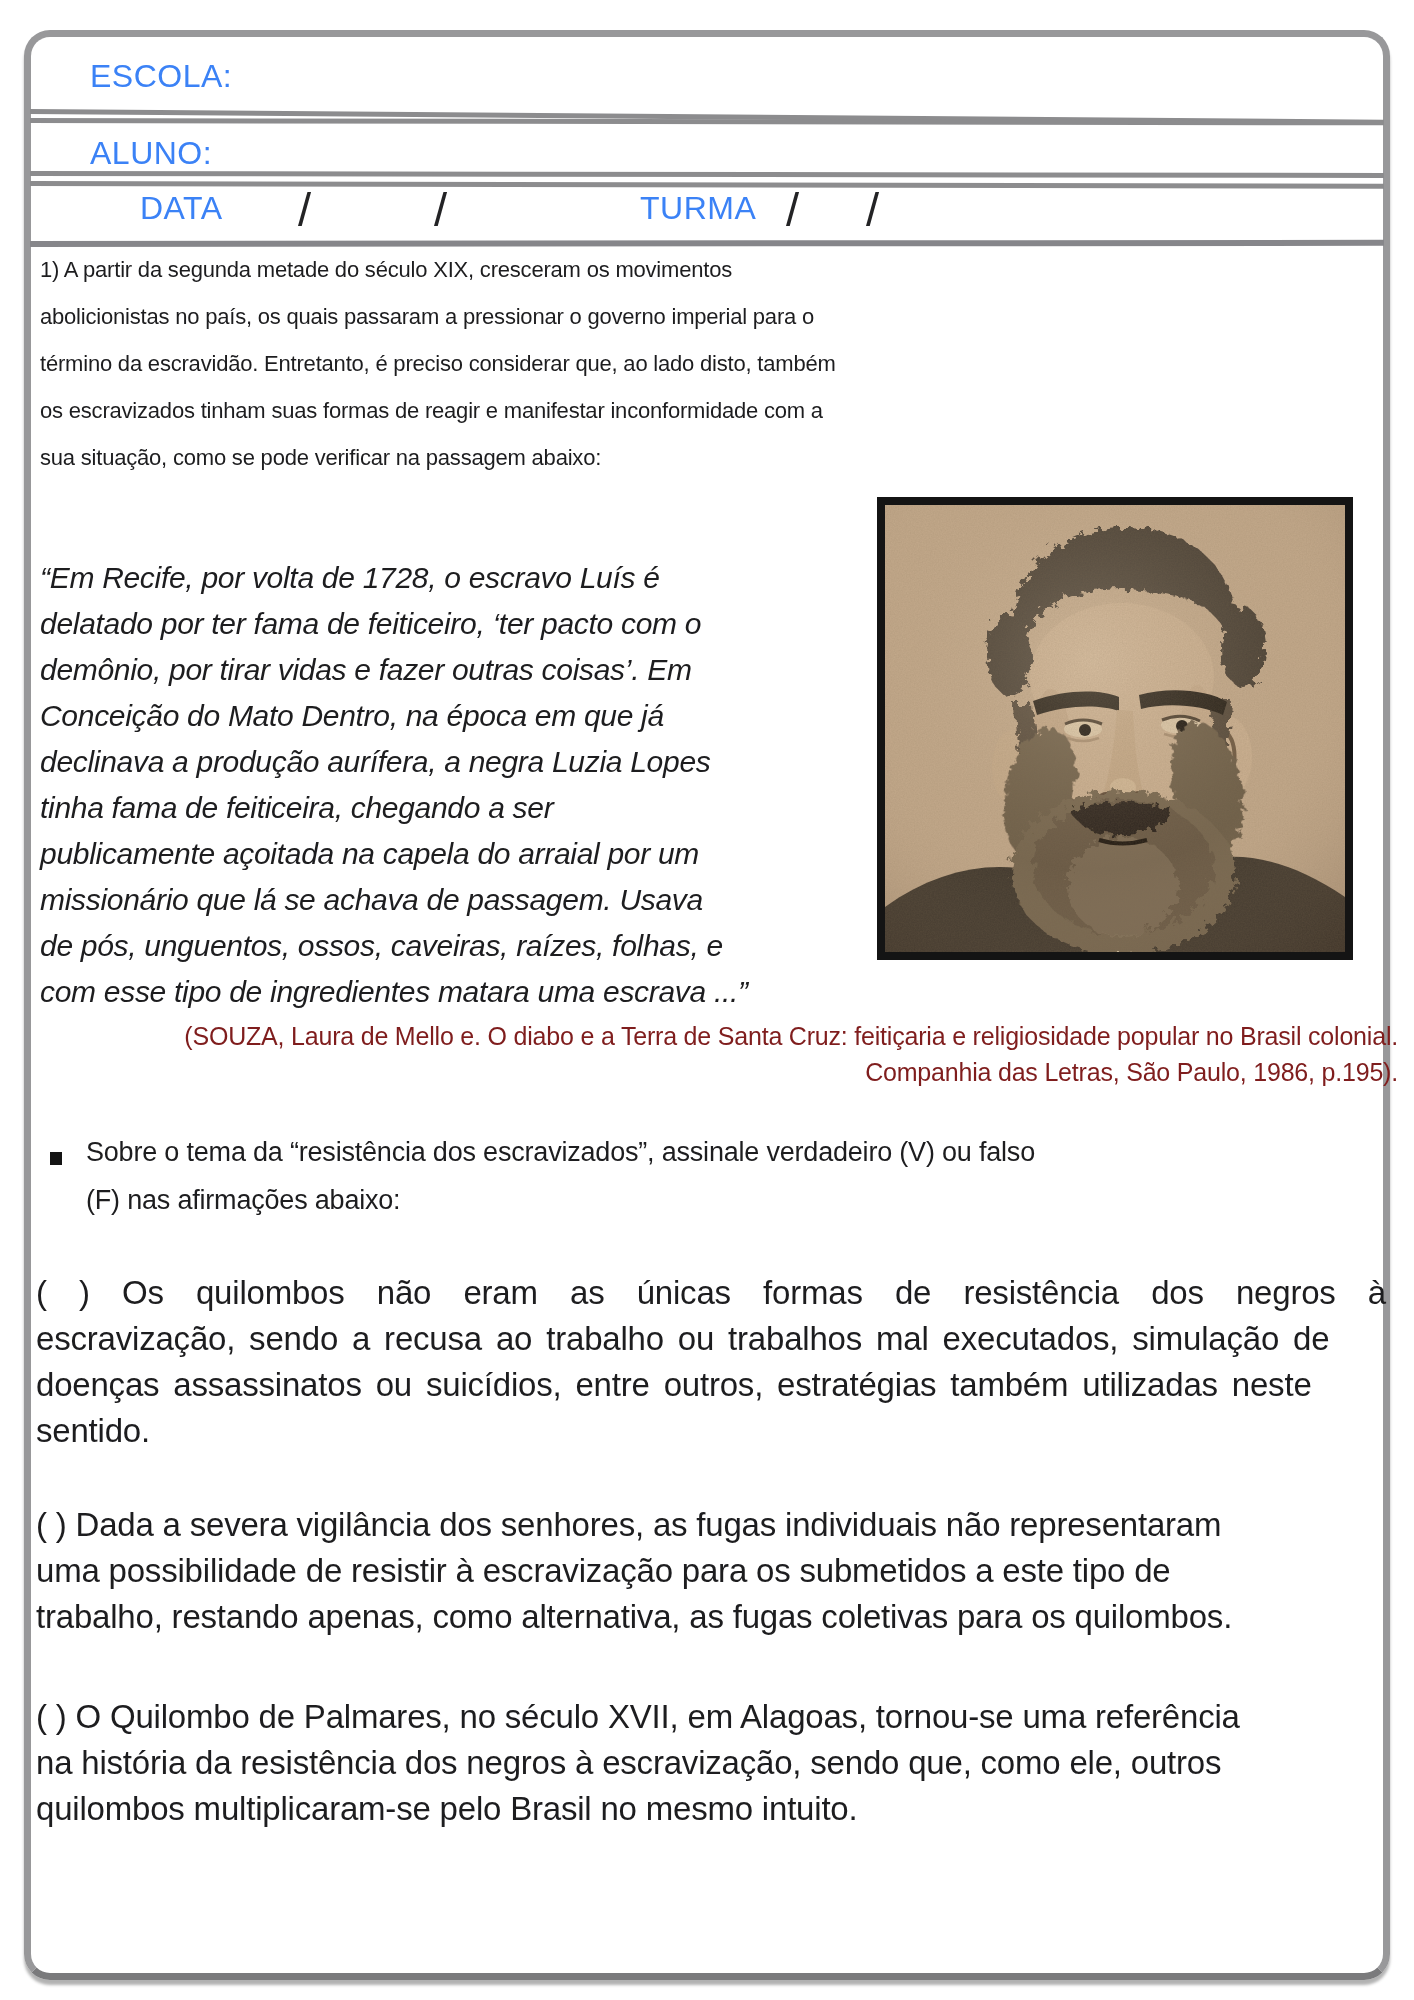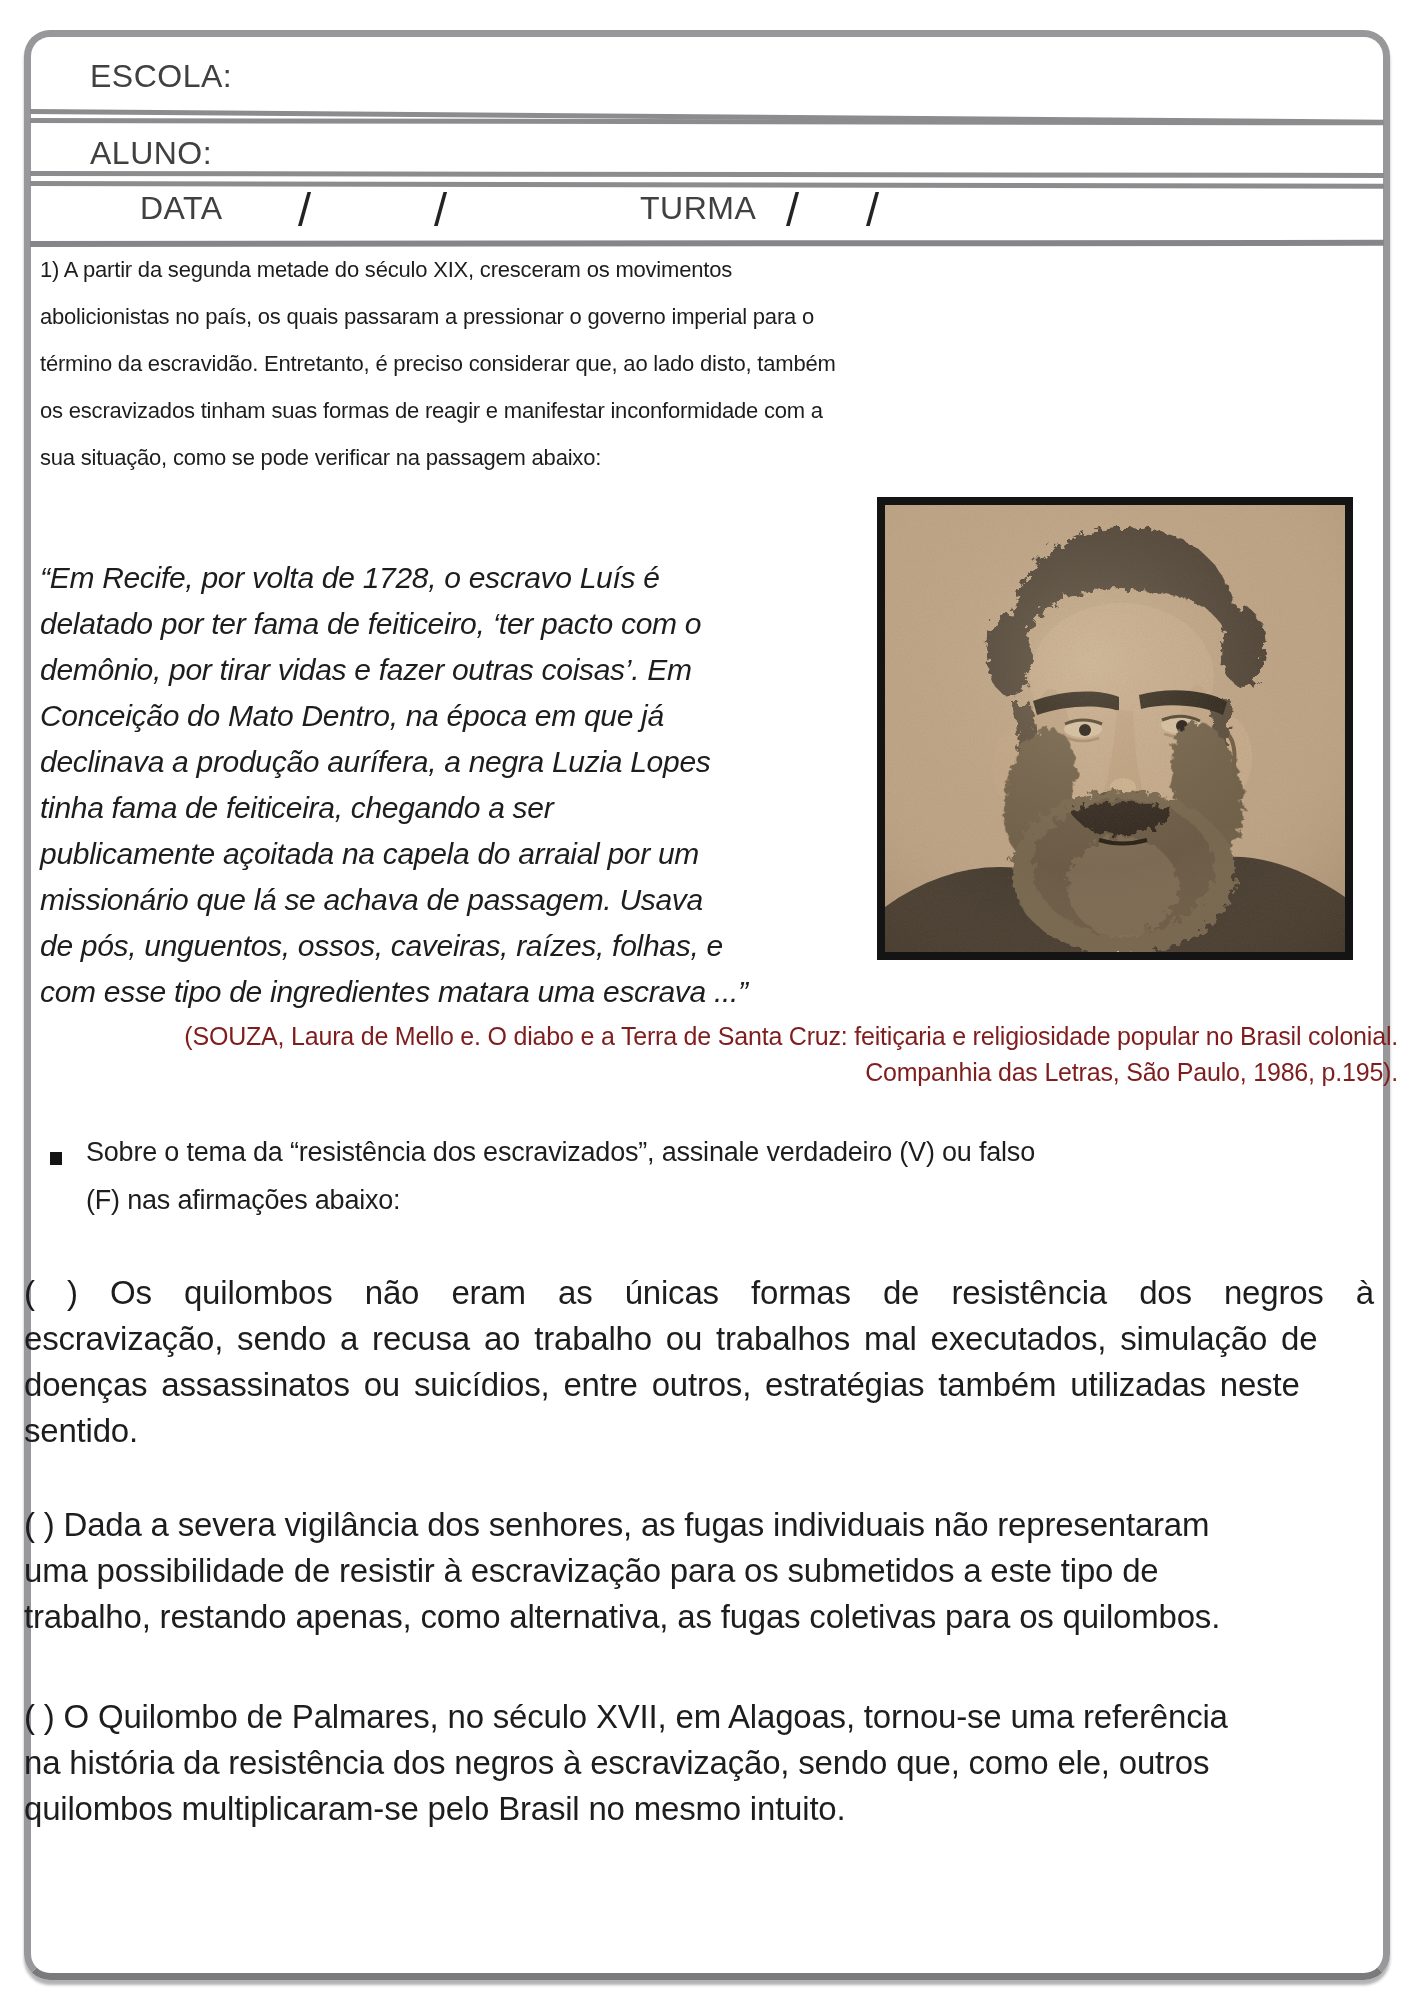--- a/index.html
+++ b/index.html
@@ -24,21 +24,21 @@
     position: absolute; left: 30px; width: 1354px; height: 5px;
     background: #8c8c8e; transform-origin: left center;
   }
   .d1a { top: 109px; transform: rotate(0.45deg); }
   .d1b { top: 118px; transform: rotate(0.10deg); }
   .d2a { top: 171px; transform: rotate(0.08deg); }
   .d2b { top: 181px; transform: rotate(0.12deg); }
   .d3  { top: 241px; height: 6px; background: #86868a; transform: rotate(-0.05deg); }
   .h-label {
     position: absolute; font-size: 32px; letter-spacing: 0.5px;
-    color: #404040; font-weight: 400;
+    color: #3b82f6; font-weight: 400;
   }
   .lbl-escola { left: 90px; top: 58px; }
   .lbl-aluno  { left: 90px; top: 135px; }
   .lbl-data   { left: 95px; top: 190px; margin-left: 45px; }
   .lbl-turma  { left: 640px; top: 190px; }
   .slash {
     position: absolute; top: 182px; font-size: 47px; color: #232325;
     font-weight: 400;
   }
   .sl1 { left: 298px; } .sl2 { left: 434px; }
@@ -68,21 +68,21 @@
   .bullet-square {
     position: absolute; left: 50px; top: 1152px;
     width: 12px; height: 13px; background: #141414;
   }
   .instruction {
     position: absolute; left: 86px; top: 1128px; width: 1300px;
     font-size: 27px; line-height: 48px; letter-spacing: -0.2px;
     white-space: pre-line;
   }
   .statement {
-    position: absolute; left: 24px; width: 1350px;
+    position: absolute; left: 36px; width: 1350px;
     font-size: 33px; line-height: 46px; letter-spacing: -0.2px;
     white-space: pre-line;
   }
   .st1-first {
     top: 1270px; white-space: normal;
     text-align: justify; text-align-last: justify; text-justify: inter-word;
   }
   .st1-rest { top: 1316px; word-spacing: 5px; }
   .st2 { top: 1502px; }
   .st3 { top: 1694px; }

